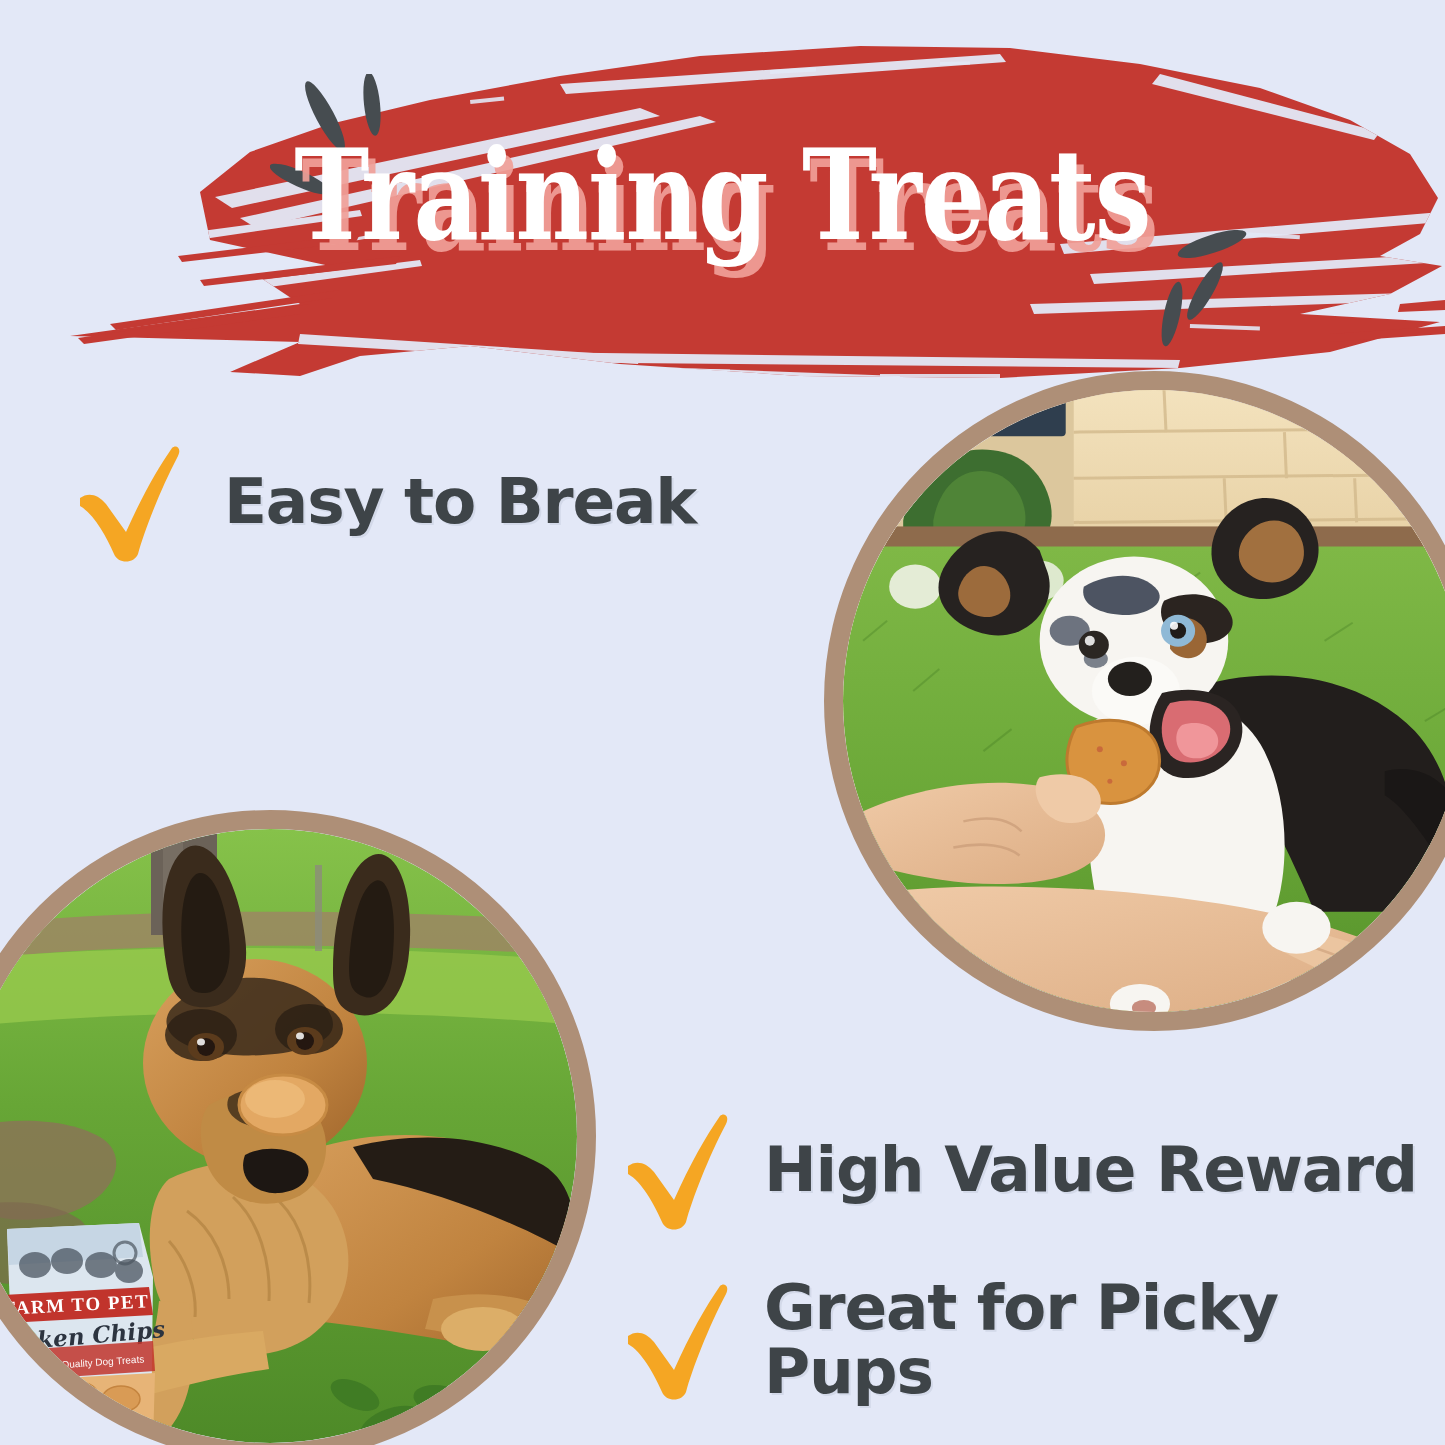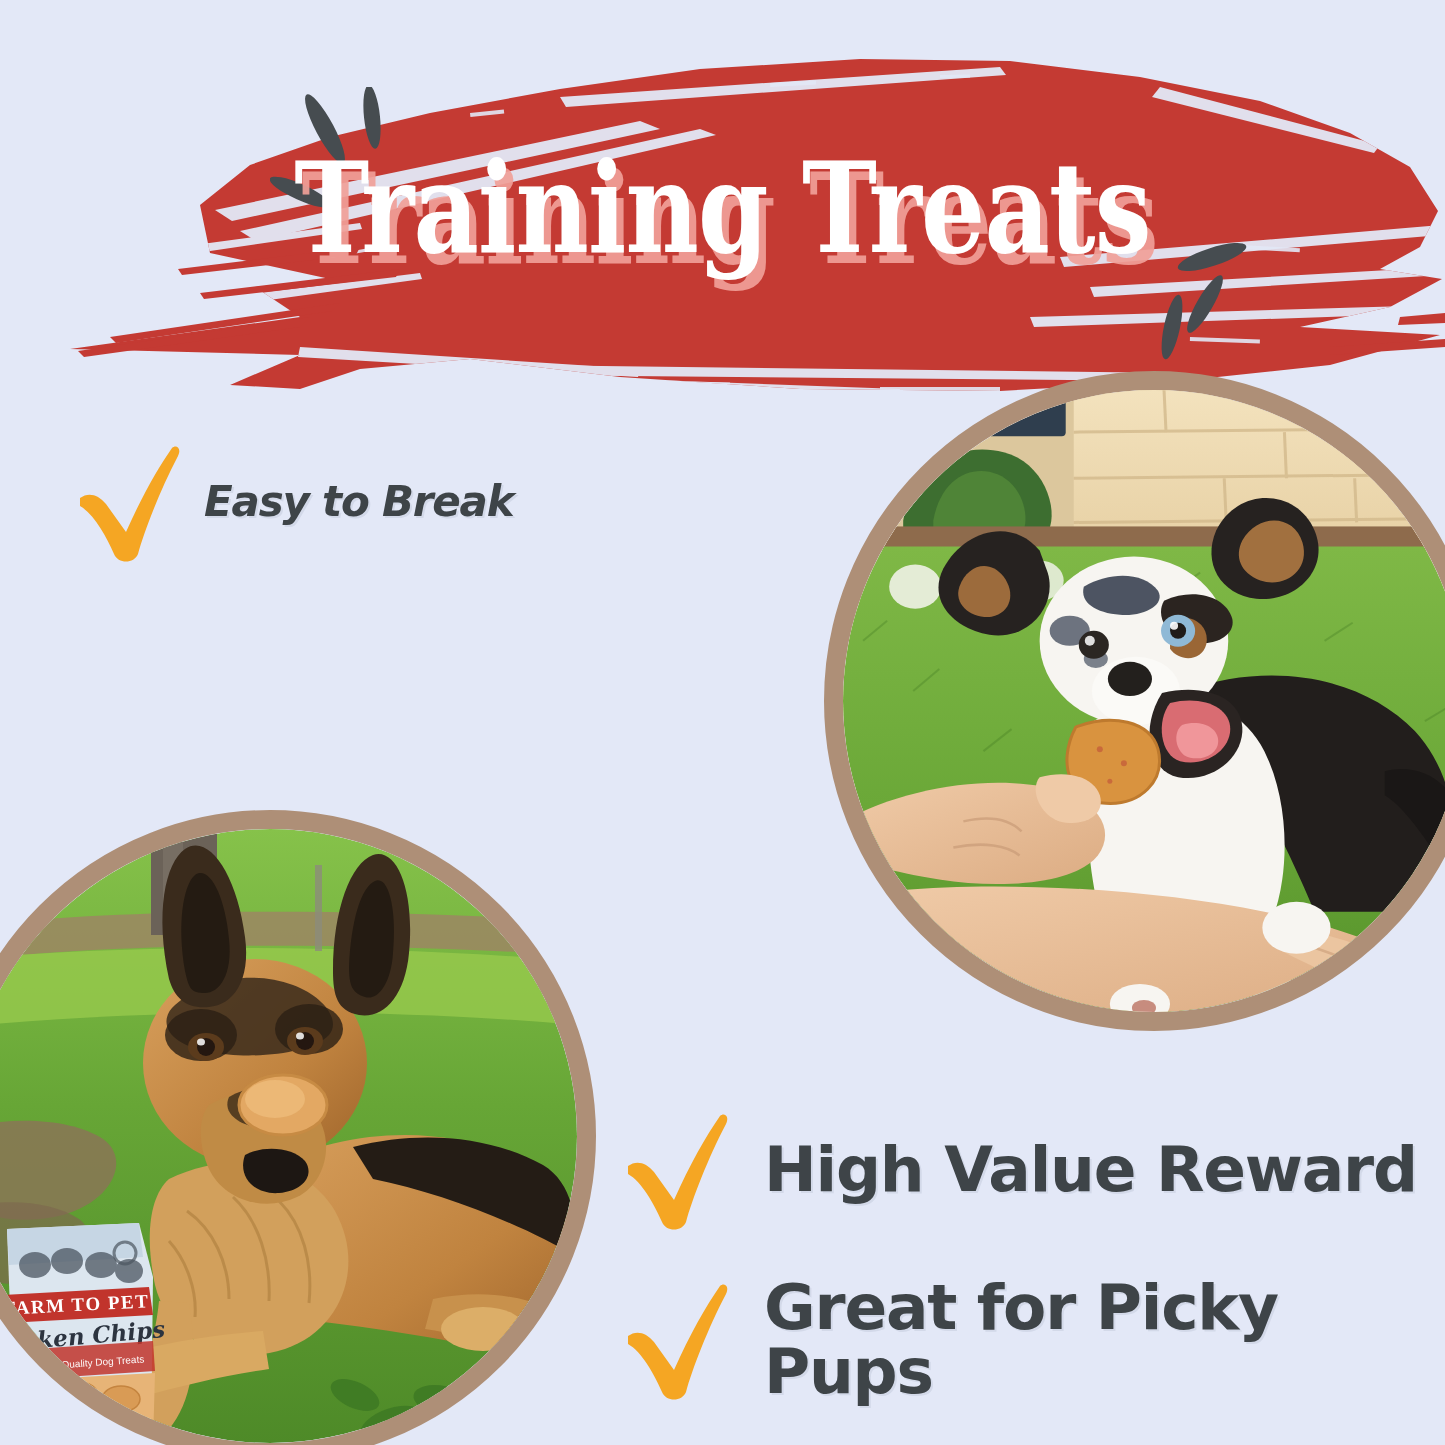--- a/index.html
+++ b/index.html
@@ -15,21 +15,21 @@
     height: 1445px;
     overflow: hidden;
     background: #E3E8F7;
     font-family: "Liberation Sans", sans-serif;
   }
 
   
   .banner-wrap {
     position: absolute;
     left: 0;
-    top: 17px;
+    top: 4px;
     width: 1177px;
     height: 400px;
   }
   .banner-svg { display:block; width:1445px; height:400px; }
 
   .banner-title {
     position: absolute;
     left: 0;
     top: 128px;
     width: 1445px;
@@ -88,21 +88,21 @@
     font-family: "DejaVu Sans", "Liberation Sans", sans-serif;
     font-weight: 700;
     color: #3E4448;
     letter-spacing: -1.2px;
     white-space: pre-line;
     line-height: 1.02;
     text-shadow: 2px 2px 0 rgba(140,150,170,0.18);
   }
 
   #feature-0 { left: 72px;  top: 440px; }
-  #feature-0 .feature-label { font-size: 42px; margin-left: 22px; font-style: italic; }
+  #feature-0 .feature-label { font-size: 63px; margin-left: 42px; }
 
   #feature-1 { left: 72px;  top: 608px; }
   #feature-1 .feature-label { font-size: 63px; margin-left: 42px; }
 
   #feature-2 { left: 620px; top: 1108px; }
   #feature-2 .feature-label { font-size: 63px; margin-left: 34px; }
 
   #feature-3 { left: 620px; top: 1276px; }
   #feature-3 .feature-label { font-size: 63px; margin-left: 34px; }
 </style>

